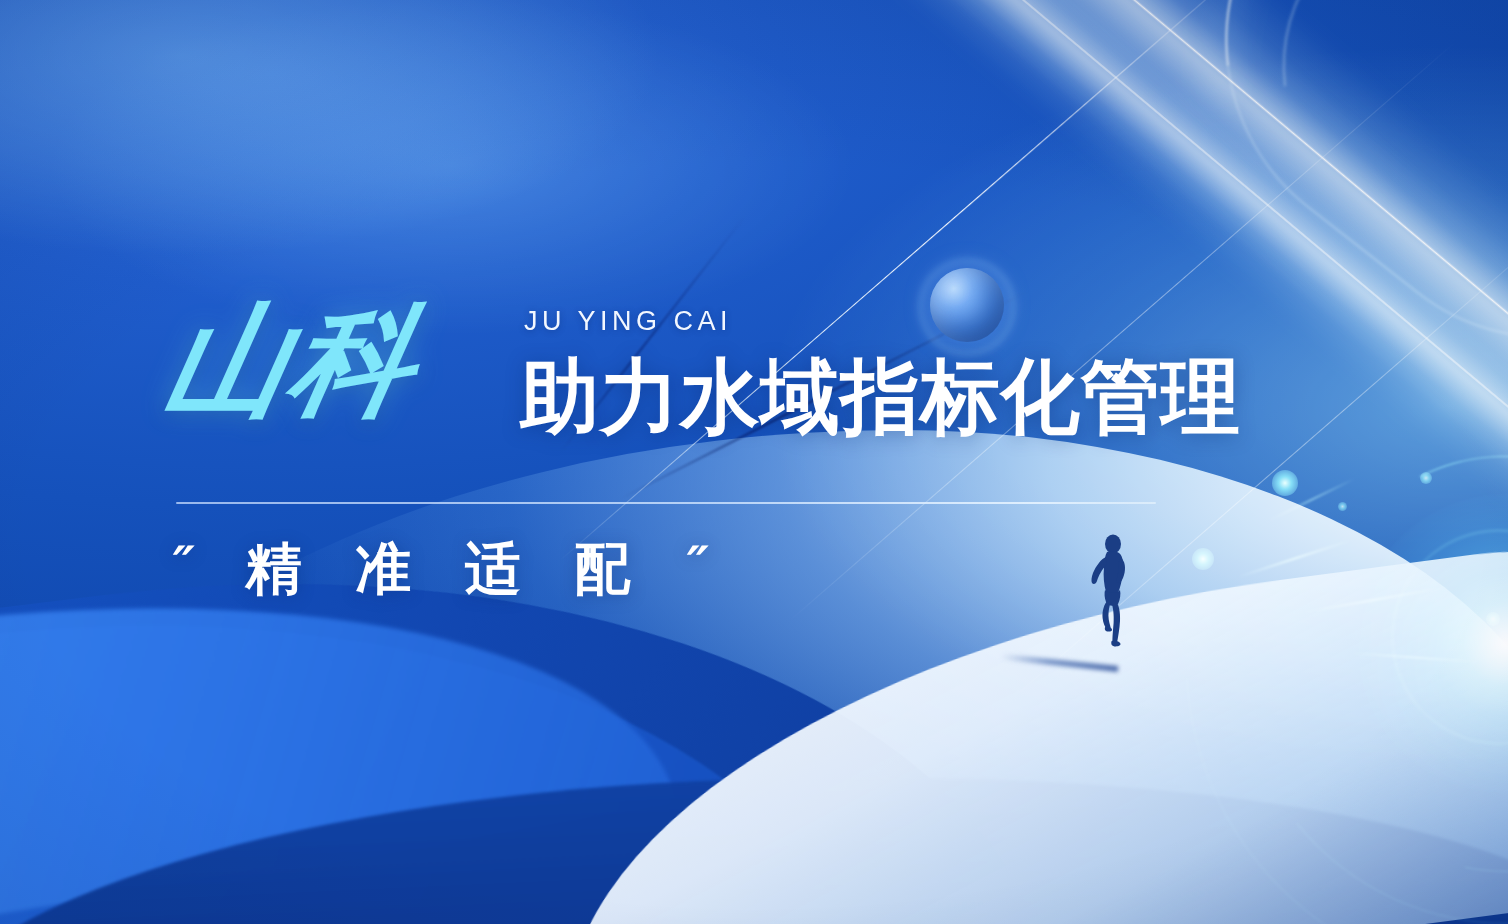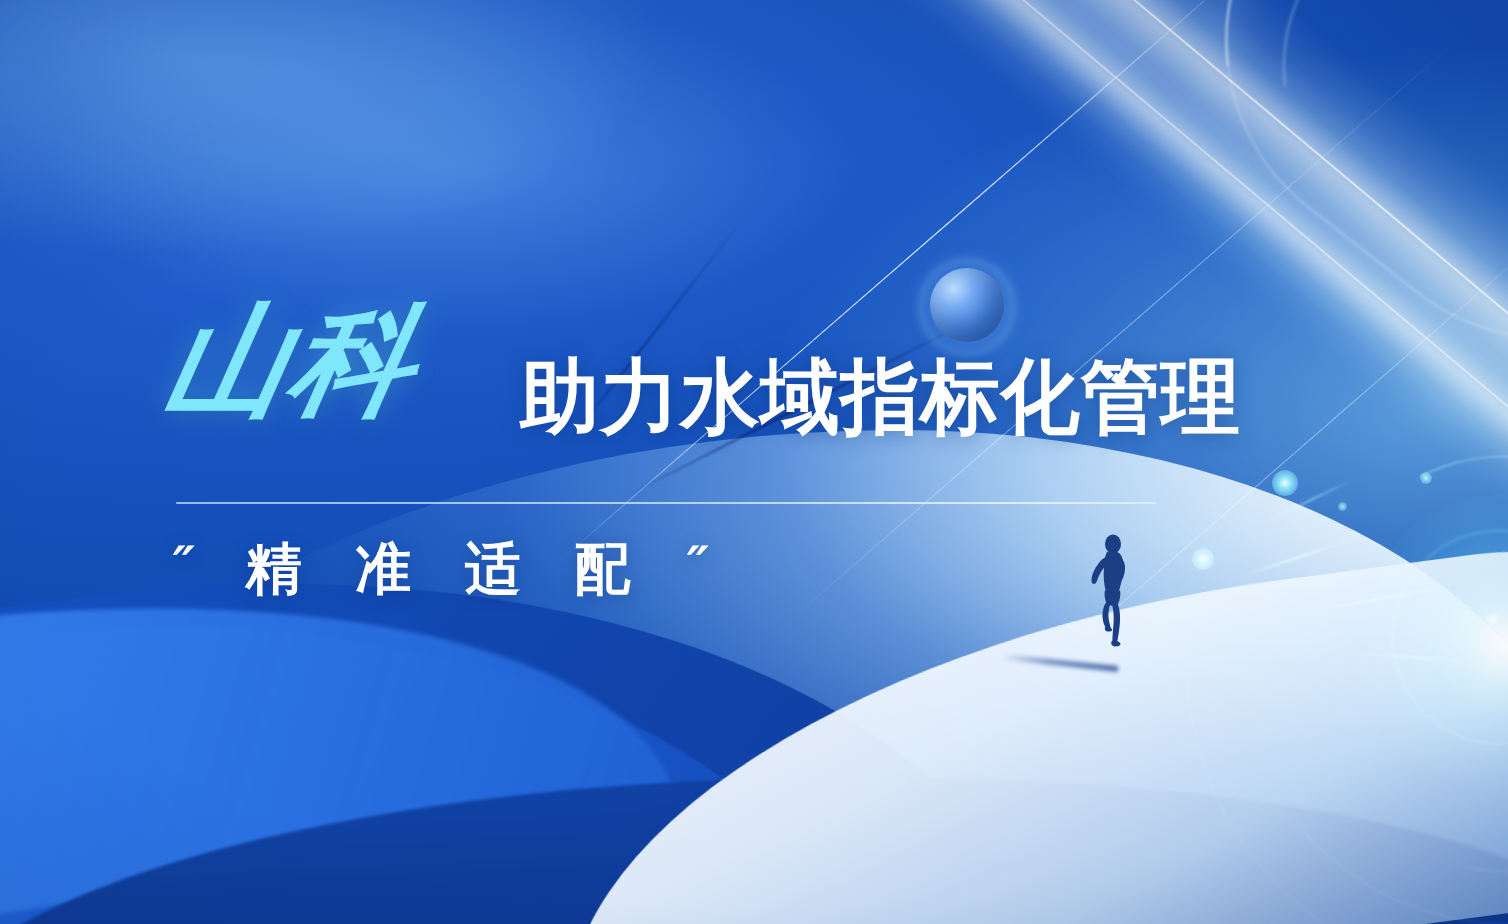--- a/index.html
+++ b/index.html
@@ -373,20 +373,21 @@
       </svg>
     </div>
   </div>
 
   <div class="layer bg-vignette"></div>
 
   <div class="content">
 
     <div class="brand">山科</div>
 
+    <div class="pinyin">JU YING CAI</div>
 
     <div class="headline">助力水域指标化管理</div>
 
     <div class="divider"></div>
 
     <div class="tagline">
       <span class="qm">″</span>
       <span>精 准 适 配</span>
       <span class="qm">″</span>
     </div>

